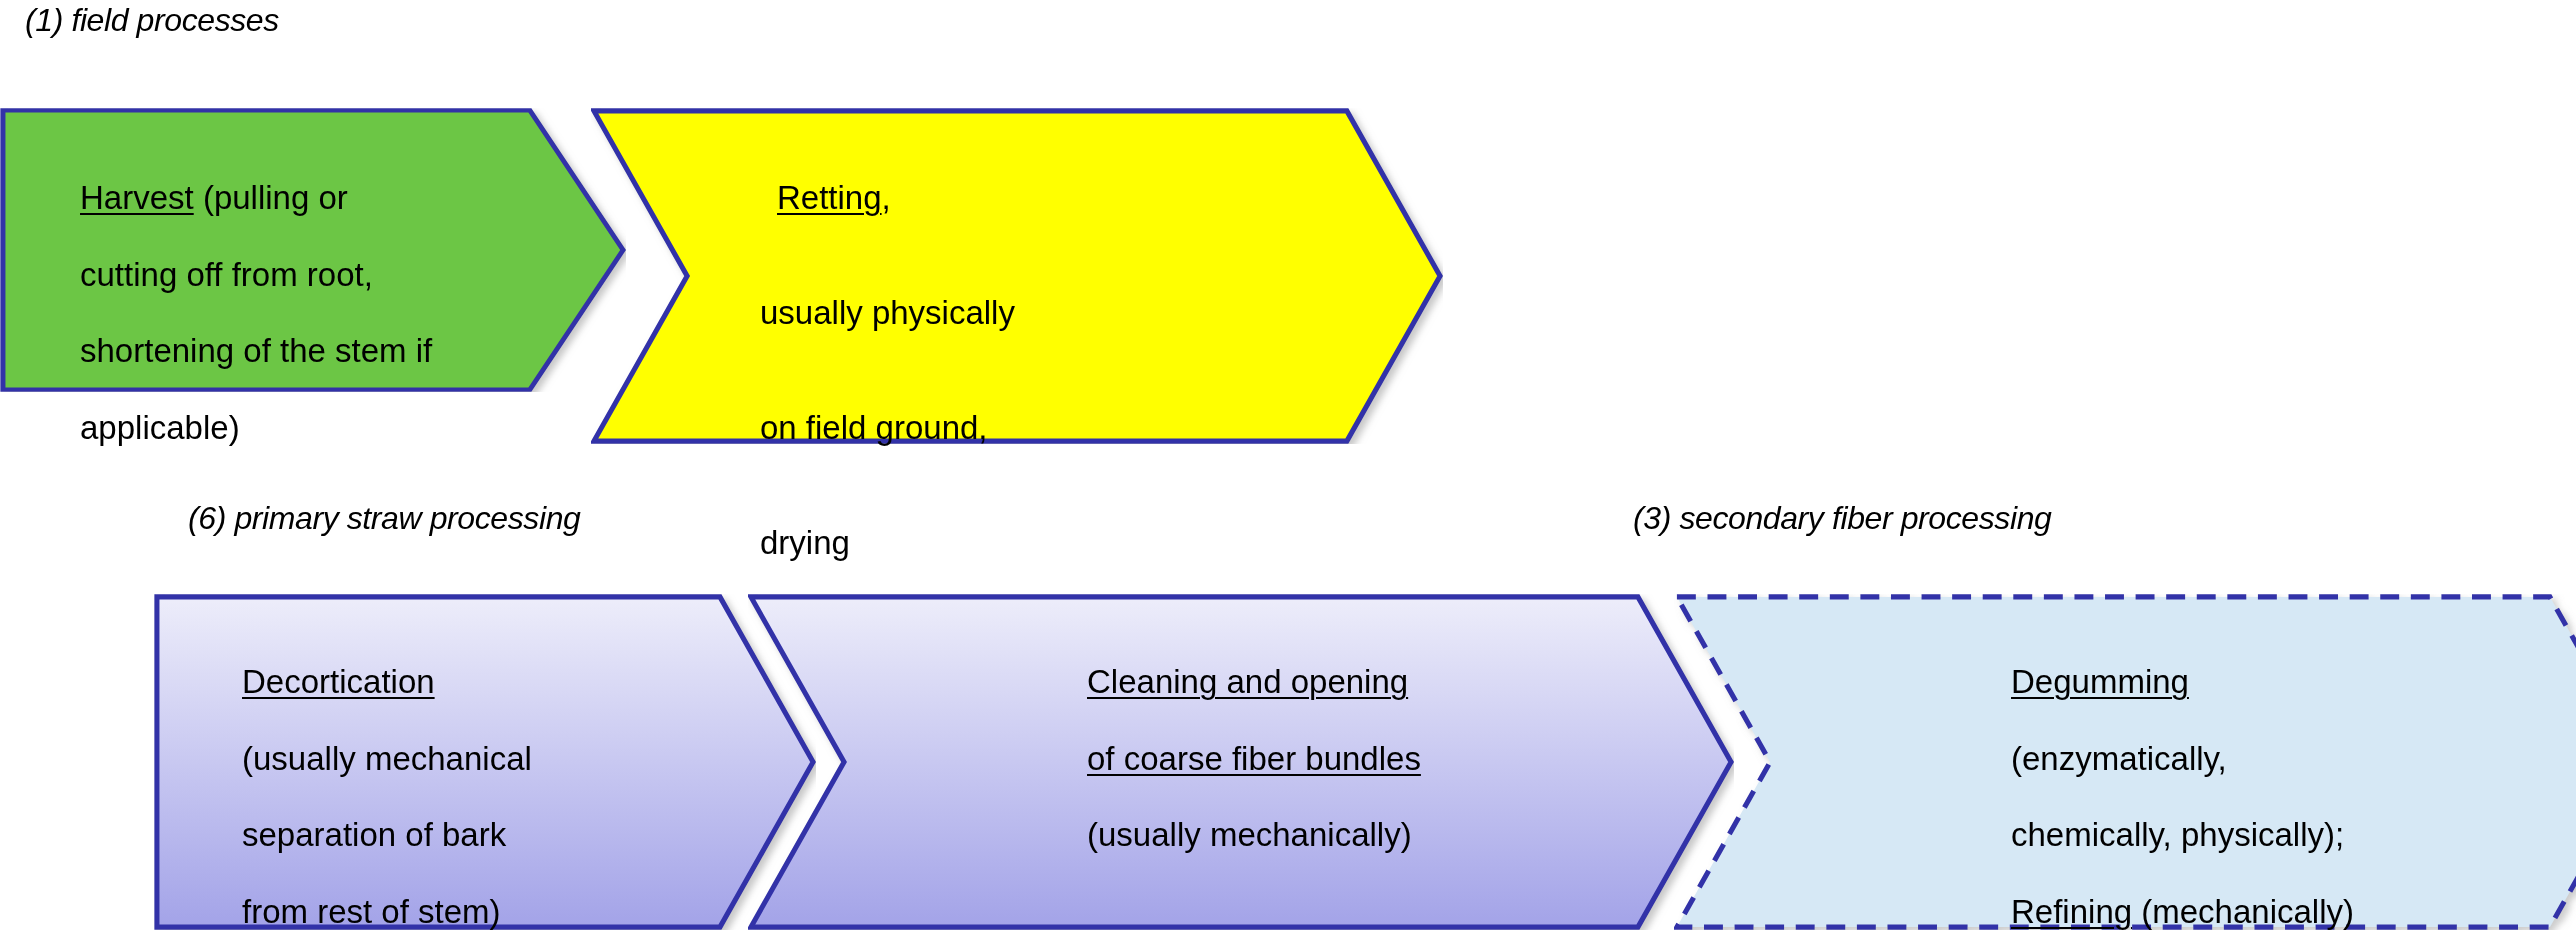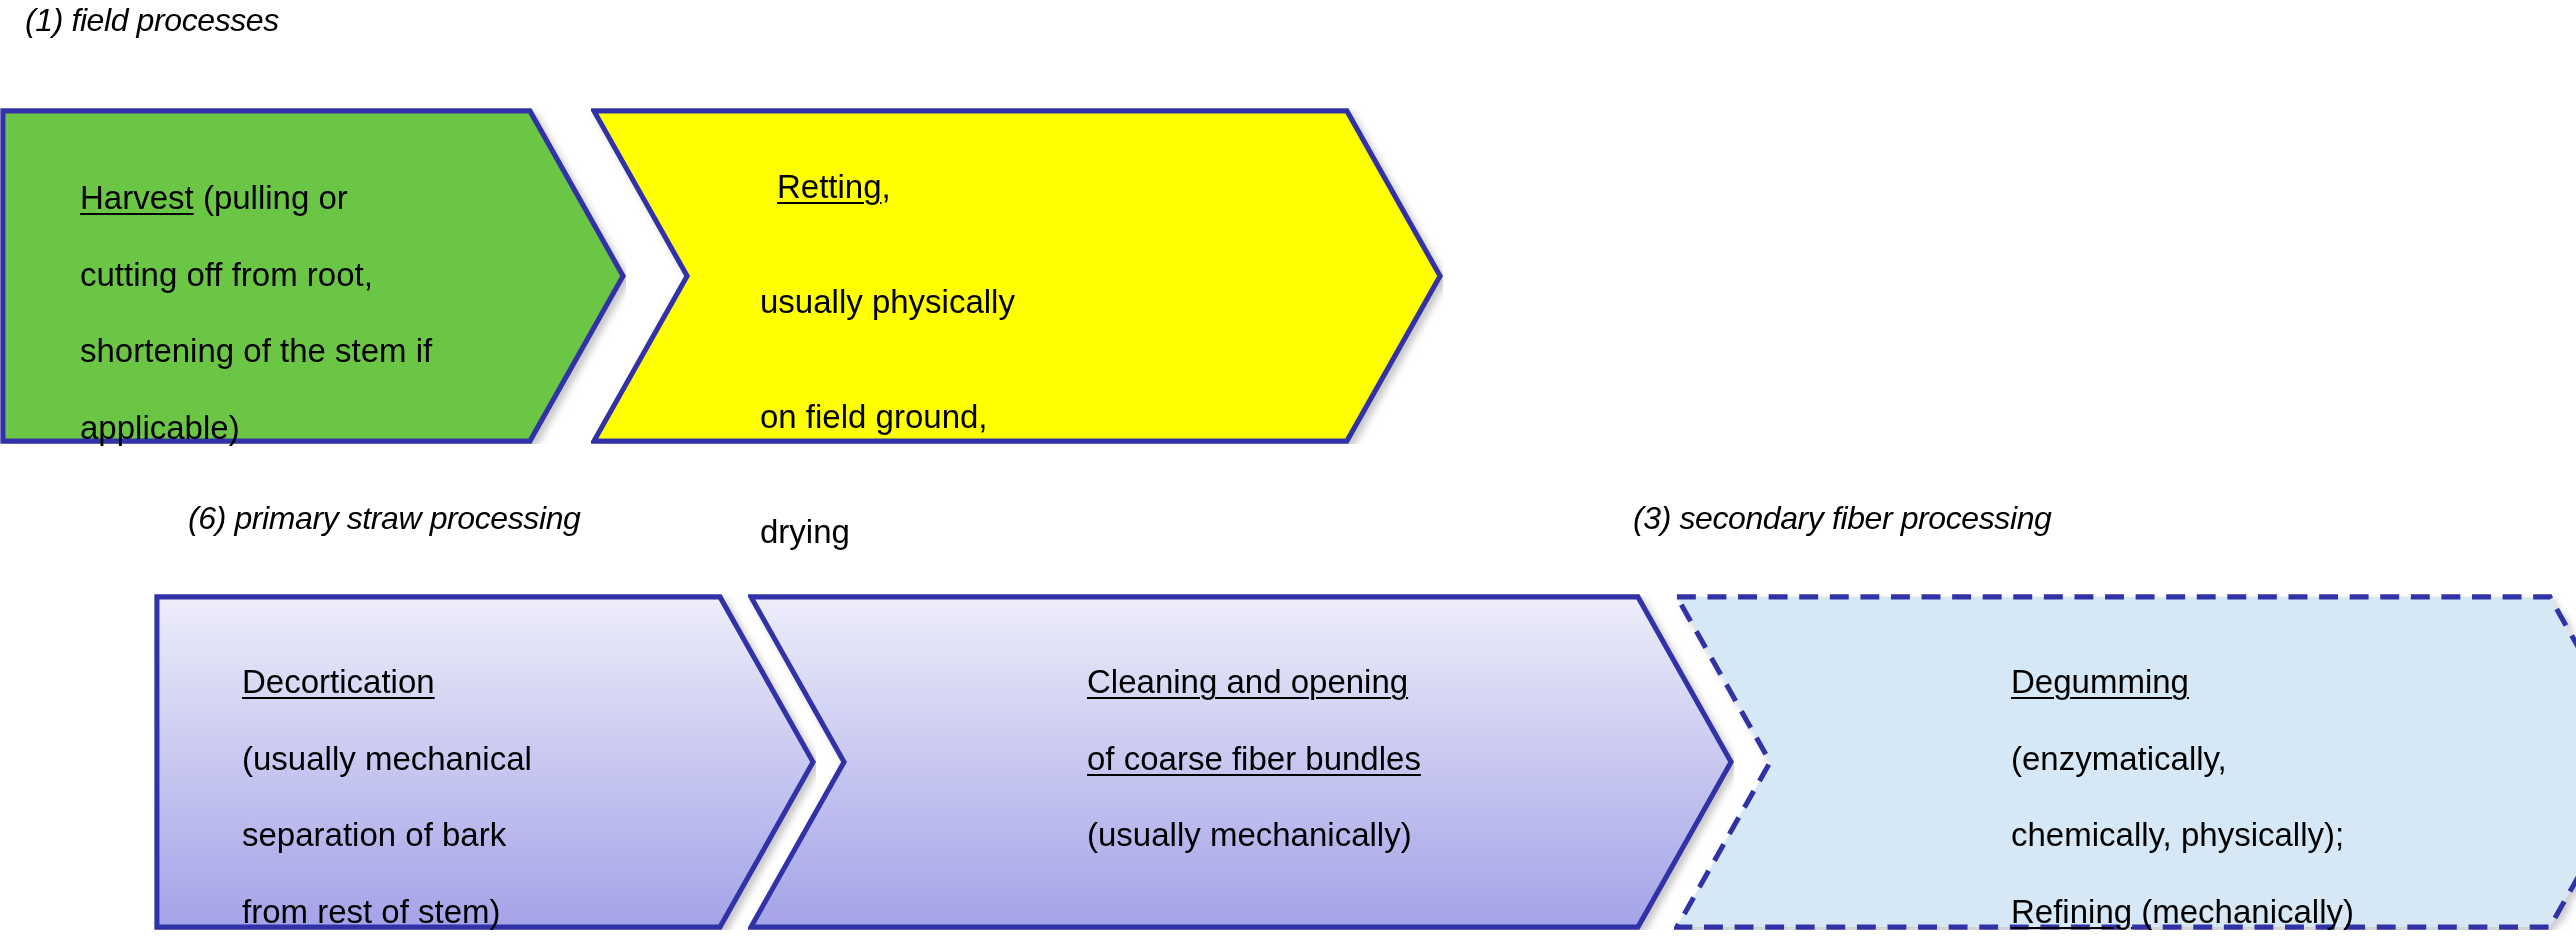--- a/index.html
+++ b/index.html
@@ -58,29 +58,29 @@
     white-space: pre-wrap;
   }
   .chev-text .kw {
     text-decoration: underline;
     text-underline-offset: 3.6px;
     text-decoration-thickness: 2.2px;
   }
   .indent { display: block; padding-left: 38px; }
 
   
-  #chev-harvest     { left: 0px;    top: 108px; width: 626px;  height: 336px; }
+  #chev-harvest     { left: 0px;    top: 108px; width: 626px;  height: 284px; }
   #chev-retting     { left: 591px;  top: 108px; width: 852px; height: 336px; }
   #chev-decort      { left: 154px;  top: 594px; width: 662px;  height: 336px; }
   #chev-cleaning    { left: 748px;  top: 594px; width: 986px; height: 336px; }
   #chev-degumming   { left: 1674px; top: 594px; width: 972px; height: 336px; }
 
   
   #txt-harvest   { left: 25px;  top: 33px;  width: 510px; }
-  #txt-retting   { left: 131px; top: 22px;  width: 597px; }
+  #txt-retting   { left: 131px; top: 33px;  width: 597px; }
   #txt-decort    { left: 33px;  top: 31px;  width: 480px; }
   #txt-cleaning  { left: 284px; top: 31px;  width: 553px; }
   #txt-degumming { left: 282px; top: 31px;  width: 553px; }
 </style>
 </head>
 <body>
 
 <div id="canvas">
 
   <div class="stage-caption" id="caption-1">(1) field processes</div>

